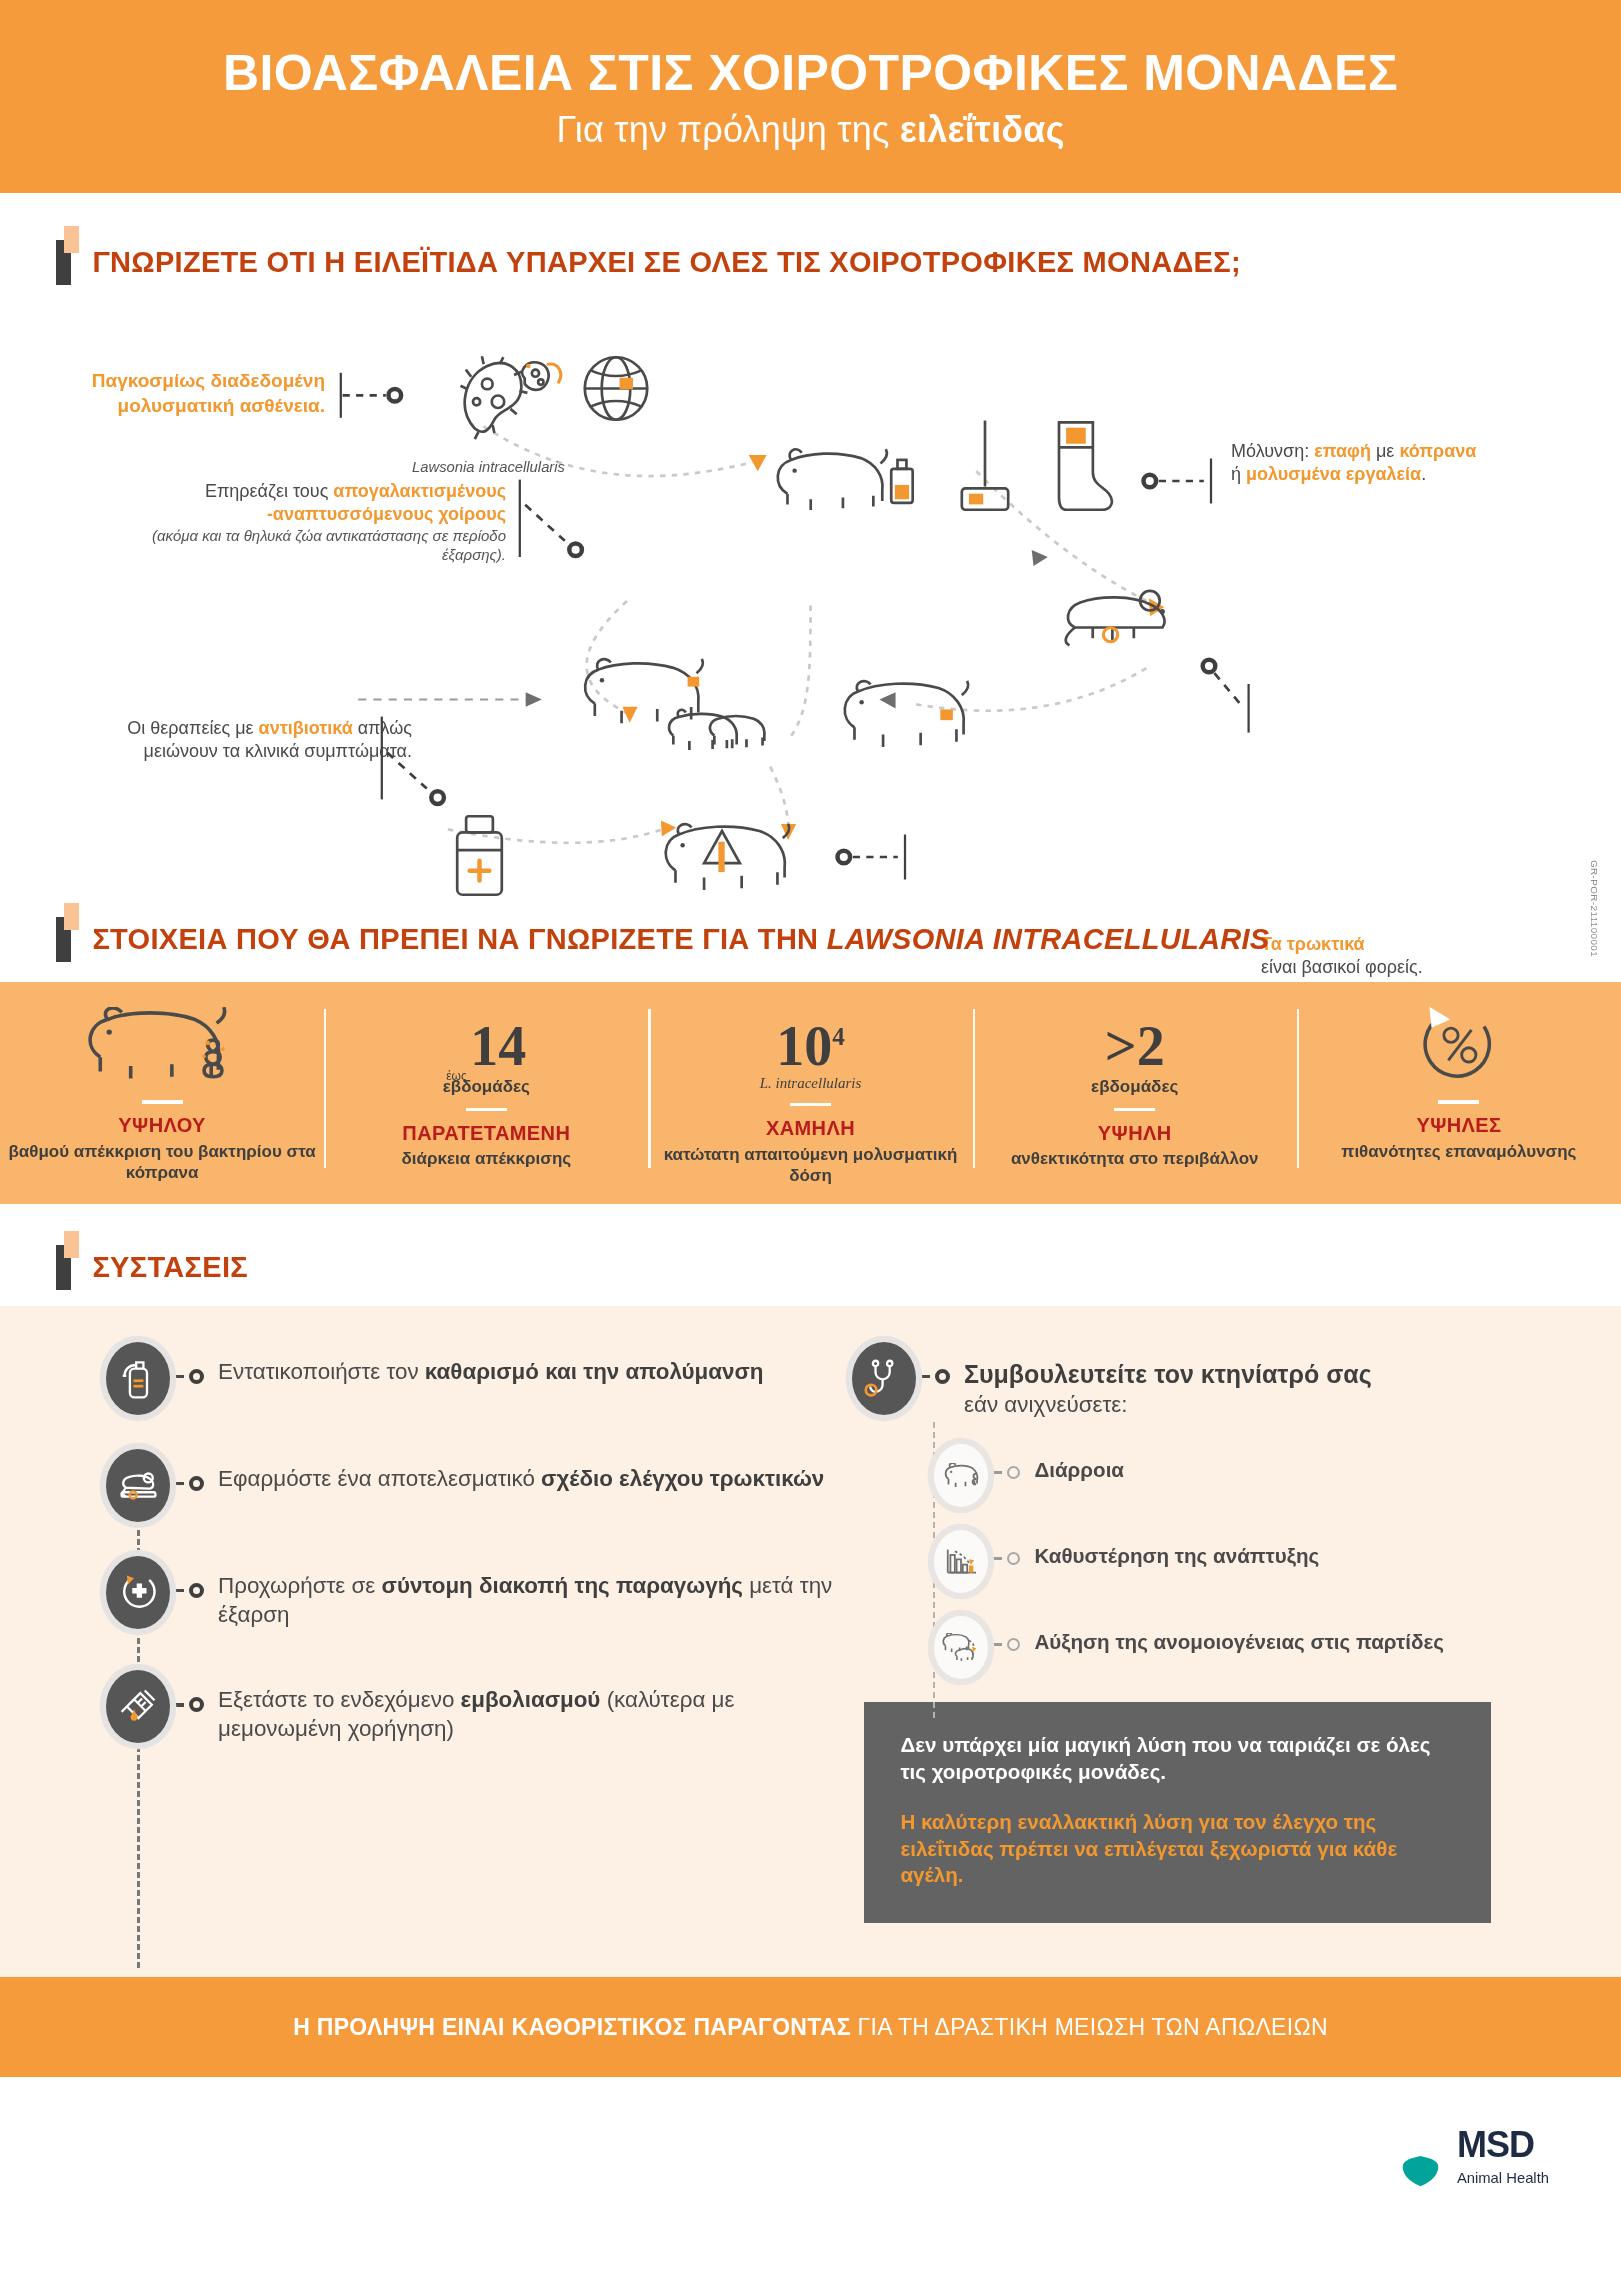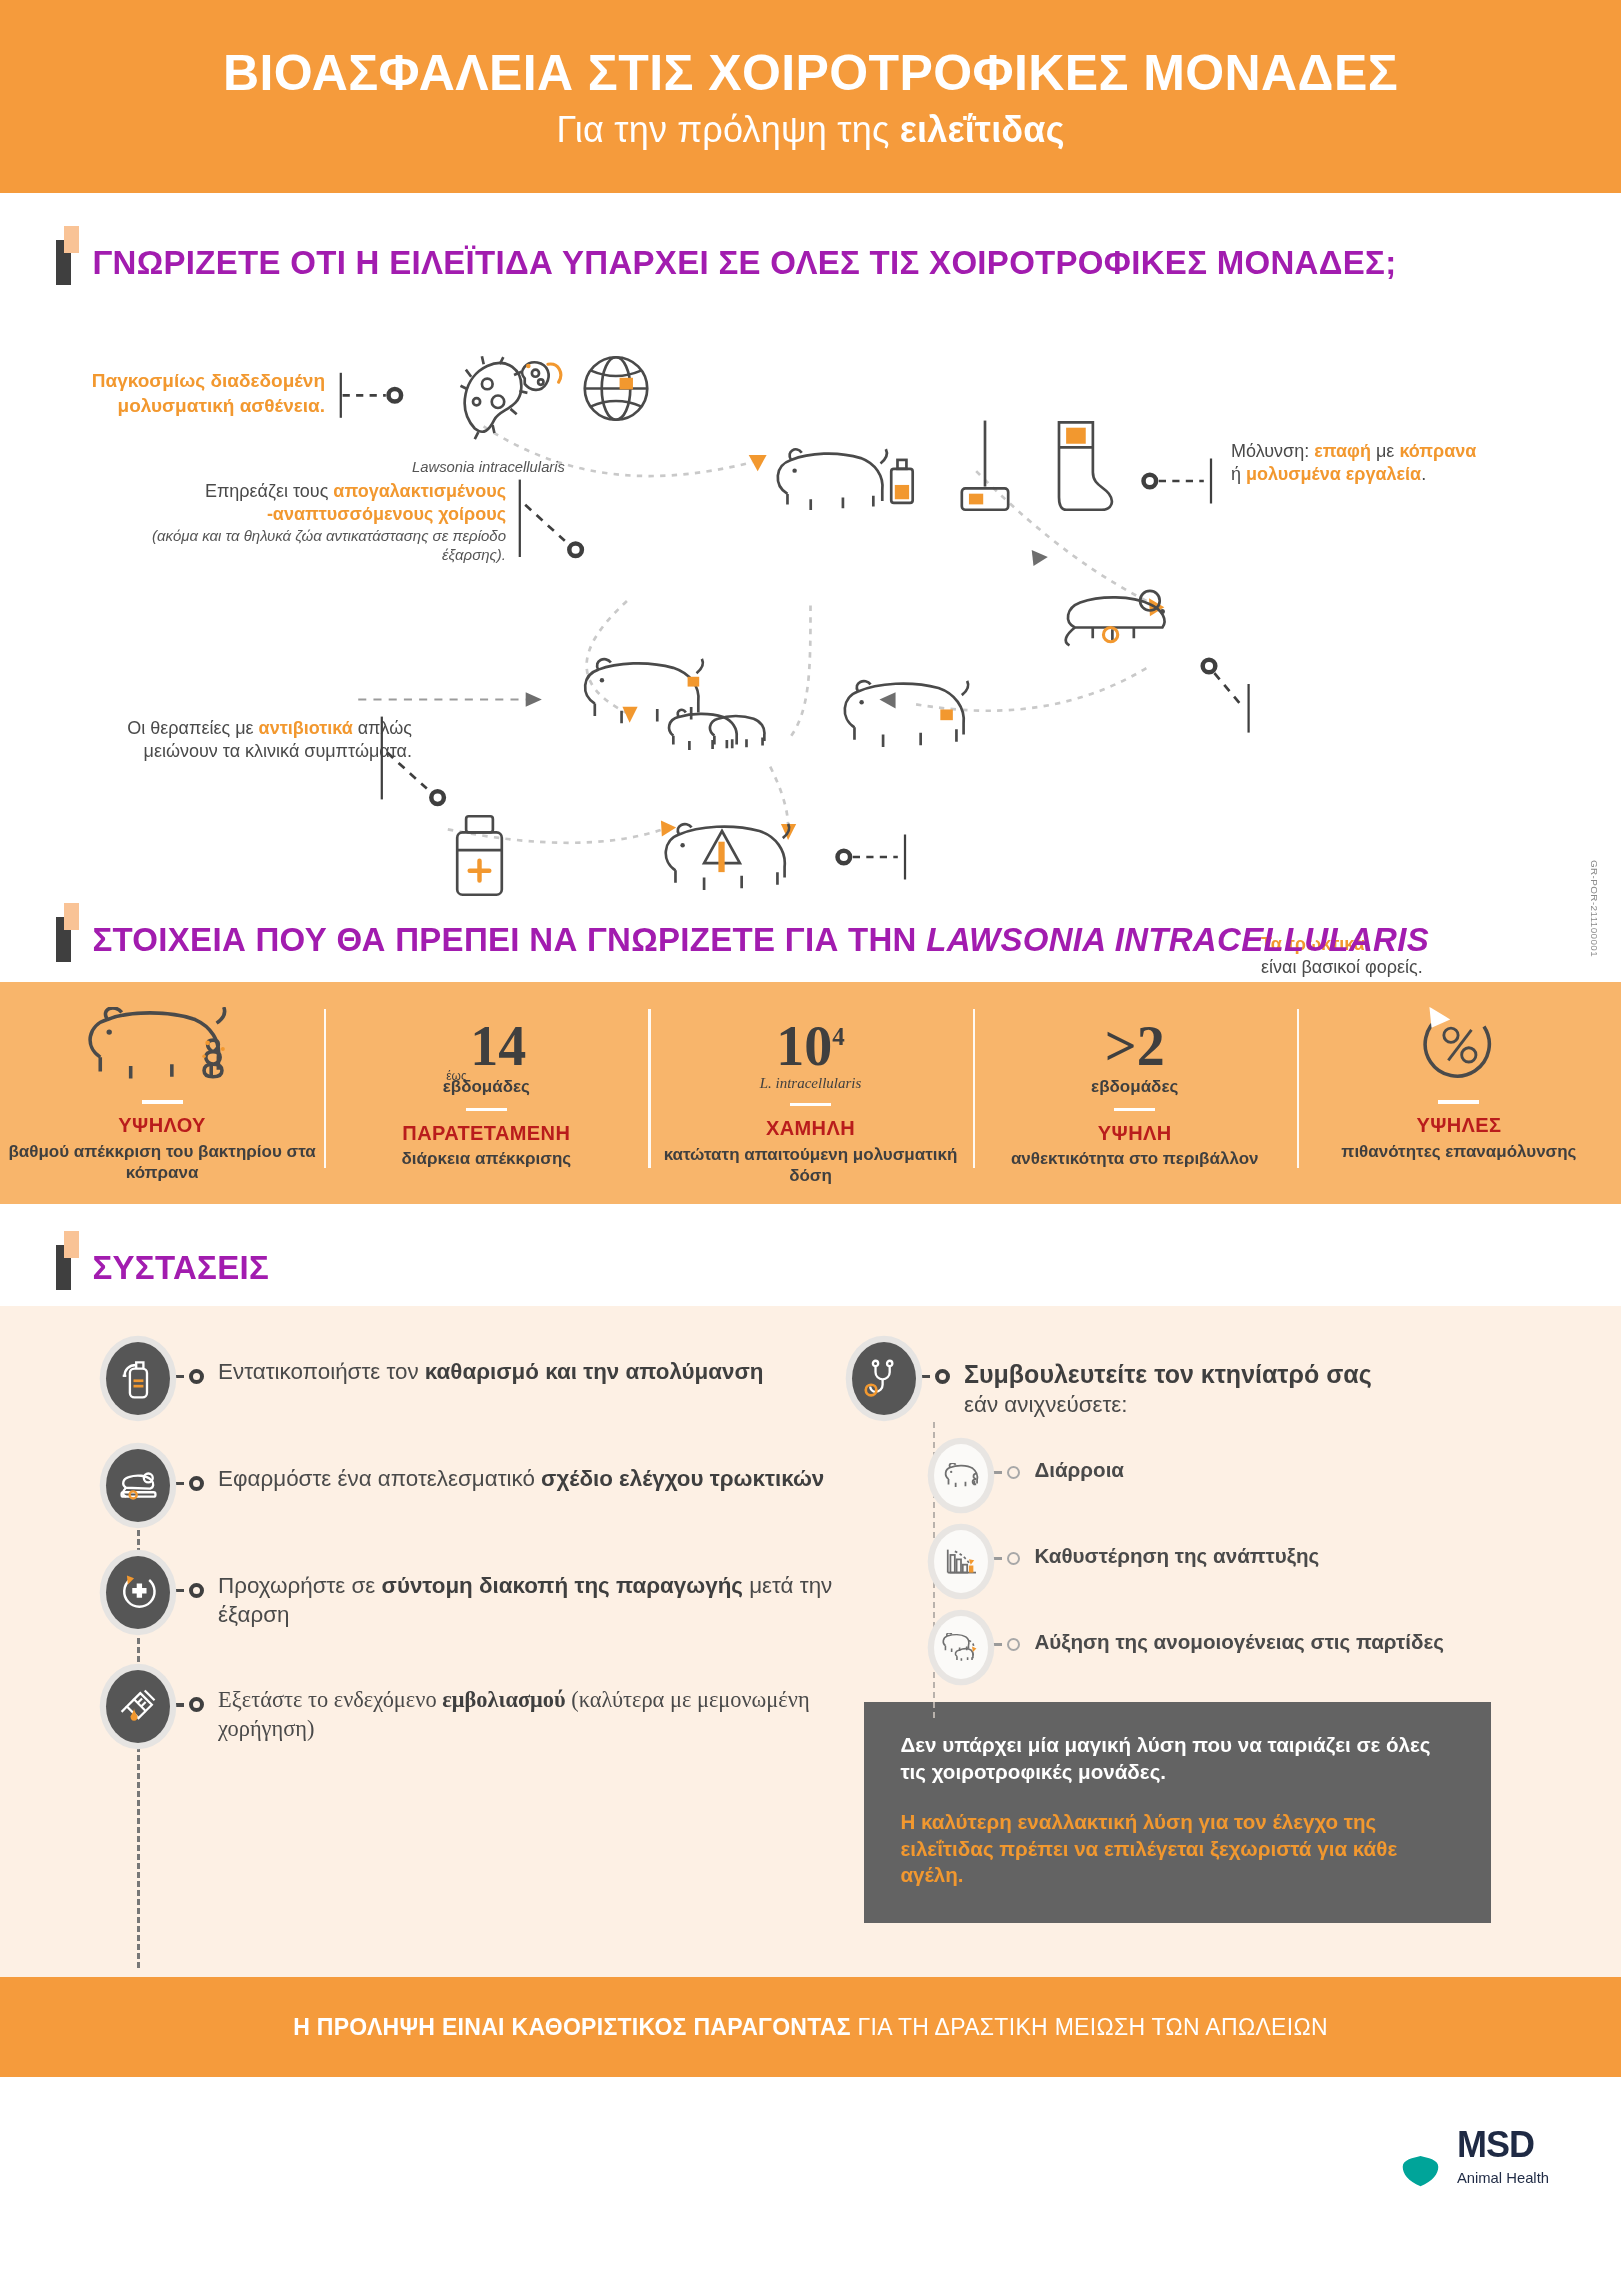--- a/index.html
+++ b/index.html
@@ -58,23 +58,23 @@
   .sec-bar::after {
     content: "";
     position: absolute;
     left: 8px;
     top: -14.3px;
     width: 15px;
     height: 27px;
     background: #F9C396;
   }
   .sec-head-text {
-    font-size: 33px;
+    font-size: 29px;
     font-weight: bold;
-    color: #a21caf;
+    color: #c2410c;
     letter-spacing: 0.3px;
     padding-left: 5.4px;
     text-align: right;
   }
   .sec-head-text i { font-style: italic; }
 
   
   .diagram {
     position: relative;
     height: 618px;
@@ -642,21 +642,21 @@
         </div>
         <div class="connector">
           <div class="dashseg"></div>
             <div class="ring"></div>
         </div>
         <div class="rec-text">
           <span>Προχωρήστε σε </span><b>σύντομη διακοπή της παραγωγής</b><span> μετά την έξαρση</span>
         </div>
       </div>
 
-      <div class="rec-item" style="margin-top:41px;font-family:Liberation Serif, serif;">
+      <div class="rec-item" style="margin-top:41px;">
         <div class="badge">
           <svg width="41" height="41" viewBox="0 0 46 46">
             <g fill="none" stroke="#fff" stroke-width="2.5">
               <path d="M25,8 L38,21 L31,28 L18,15 Z"></path>
               <line x1="30" y1="5" x2="41" y2="16"></line>
               <path d="M18,15 L10,23 L23,36 L31,28"></path>
               <line x1="22" y1="19" x2="27" y2="14"></line>
               <line x1="26" y1="23" x2="31" y2="18"></line>
               <path d="M10,23 L4,29"></path>
             </g>

